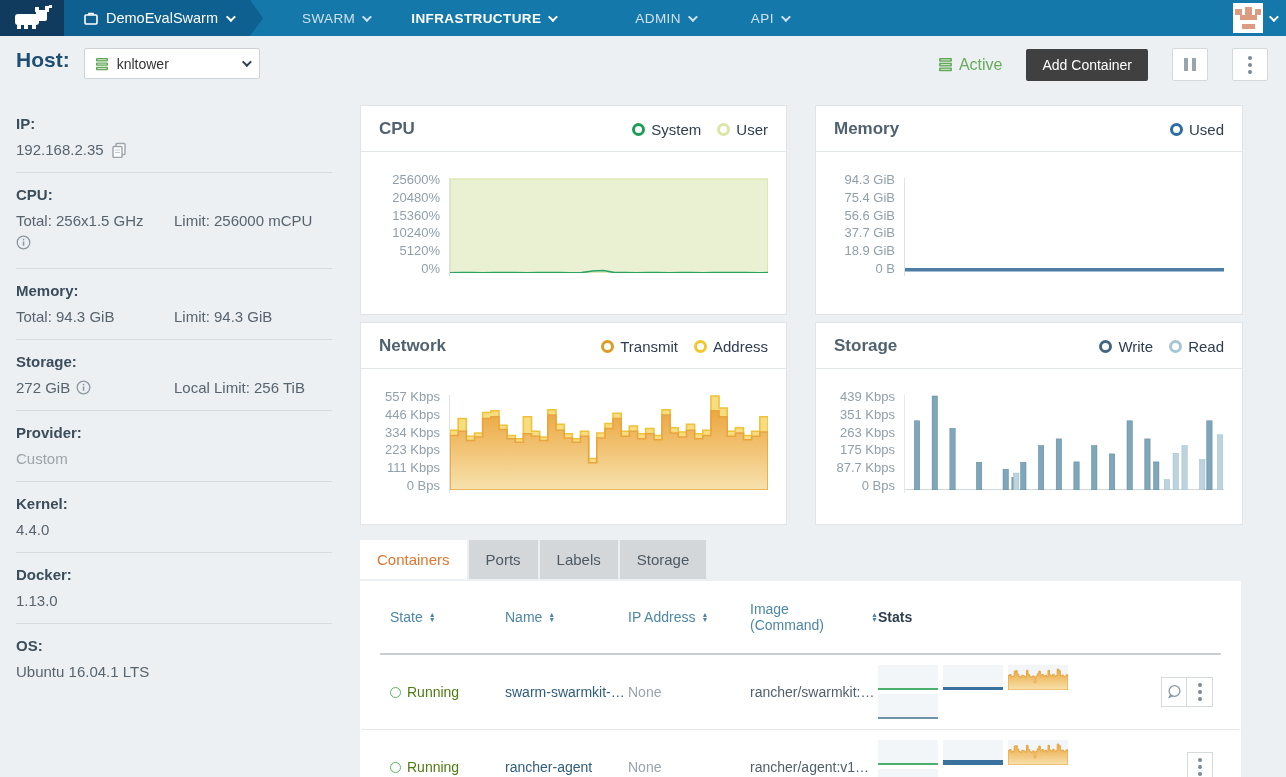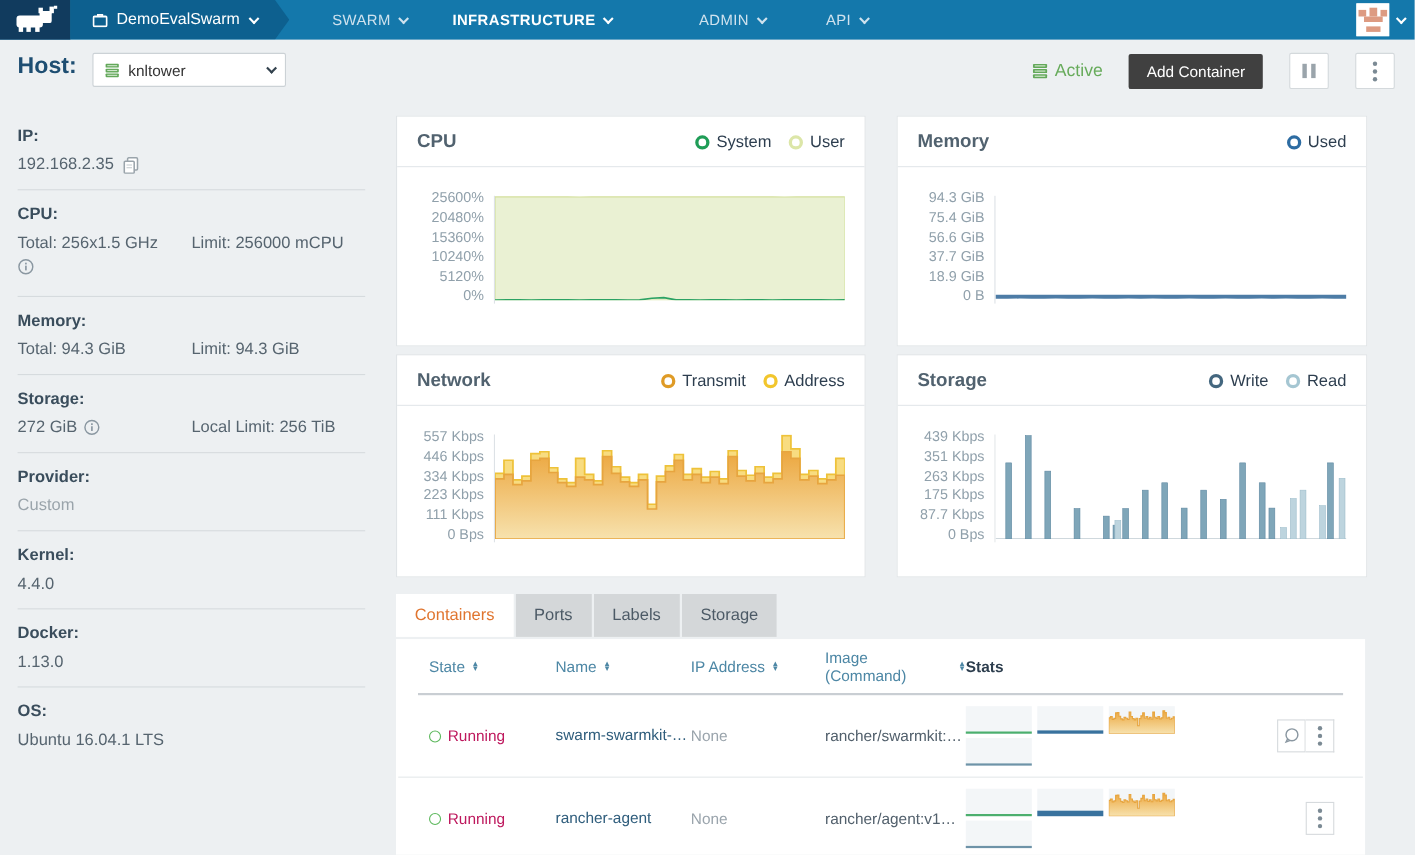--- a/index.html
+++ b/index.html
@@ -57,33 +57,33 @@
   .plotwrap { flex:1; border-left:1px solid #dde2e6; }
   svg.plot { display:block; width:100%; height:95px; }
 
   
   .tabs { position:absolute; left:360px; top:540px; display:flex; gap:2px; }
   .tab { background:#d4d7d9; color:#4c5a66; font-size:15px; padding:11px 17px; cursor:pointer; }
   .tab.active { background:#fff; color:#e0752f; }
 
   
   .table-panel { position:absolute; left:360px; top:581px; width:881px; height:196px; background:#fff; }
-  .t-head { display:flex; align-items:center; height:49px; padding:0 20px; }
+  .t-head { display:flex; align-items:center; height:72px; padding:0 20px; }
   .t-head-div { height:2px; background:#c9ced3; margin:0 20px; }
   .th { font-size:14px; color:#4d87a5; display:flex; align-items:center; gap:6px; cursor:pointer; }
   .th.stats { color:#2d3e4e; font-weight:bold; cursor:default; }
   .sort { display:flex; flex-direction:column; font-size:7px; line-height:5px; color:#4d87a5; }
   .col-state { width:125px; padding-left:10px; }
   .col-name  { width:123px; }
   .col-ip    { width:122px; }
   .col-image { width:128px; }
   .col-stats { flex:1; }
   .t-row { display:flex; align-items:center; padding:0 20px; position:relative; height:74px; }
   .t-row + .row-div { height:1px; background:#e4e8ea; margin:0 2px; }
-  .state-cell { display:flex; align-items:center; gap:6px; color:#be185d; font-size:14px; }
+  .state-cell { display:flex; align-items:center; gap:6px; color:#4d7c0f; font-size:14px; }
   .state-ring { width:11px; height:11px; border-radius:50%; border:1.5px solid #5cb85c; }
   .name-link { color:#2f5d7c; font-size:14px; cursor:pointer; }
   .ip-cell { color:#9aa4ac; font-size:14px; }
   .image-cell { color:#52606c; font-size:14px; }
   .stats-grid { display:grid; grid-template-columns:repeat(3, 60px); gap:4px 5px; }
   .spark { width:60px; height:25px; background:#f3f6f8; border-bottom:2px solid #4caf6e; }
   .spark.mem { border-bottom:3px solid #39729e; }
   .spark.mem2 { border-bottom:5px solid #39729e; }
   .spark.disk { border-bottom:2px solid #6e93a8; }
   .spark.net { border-bottom:none; }

